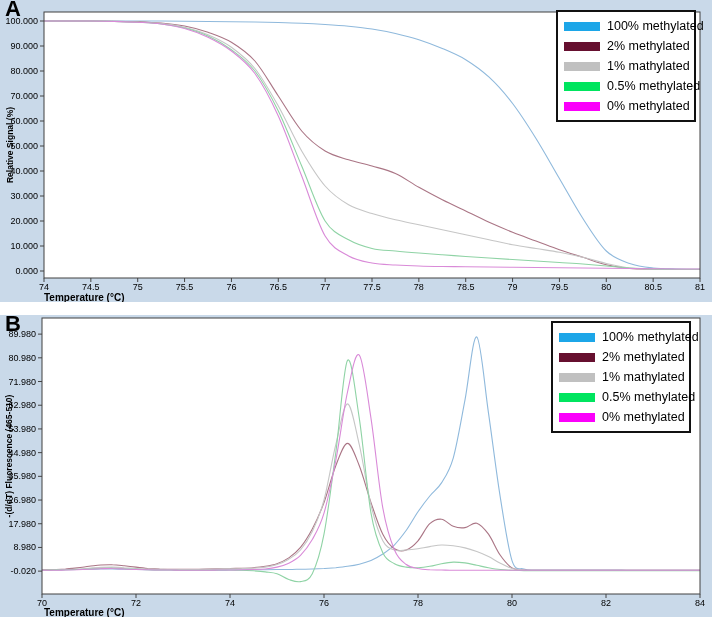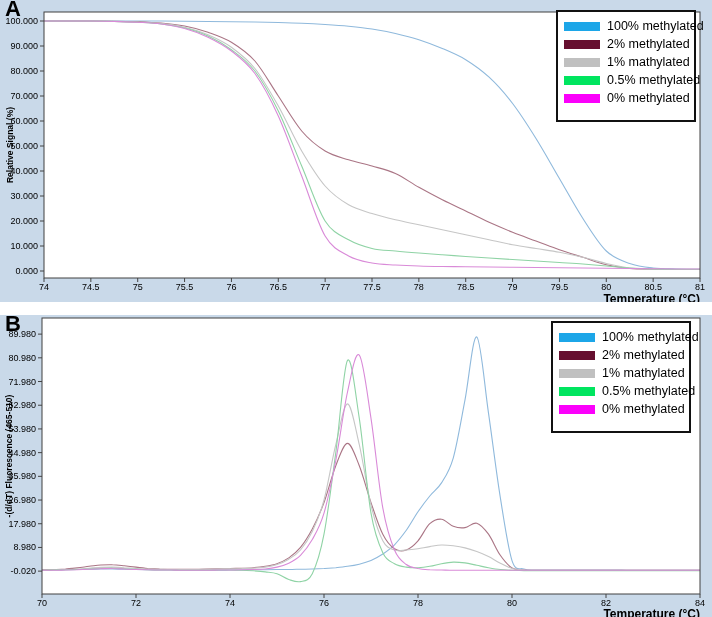--- a/index.html
+++ b/index.html
@@ -3,28 +3,28 @@
 <meta charset="utf-8">
 <style>
   html,body{margin:0;padding:0;}
   body{width:712px;height:617px;position:relative;background:#ffffff;
        font-family:"Liberation Sans",sans-serif;}
   .panel{position:absolute;left:0;width:712px;height:302px;background:#c9d9e9;overflow:hidden;}
   #panelA{top:0;}
   #panelB{top:315px;}
   .panel svg{position:absolute;left:0;top:0;}
   .corner{position:absolute;left:5px;top:-4px;font-size:22px;font-weight:bold;color:#000;z-index:6;}
-  .xlabel{position:absolute;left:44px;width:656px;top:292px;text-align:right;
-          font-size:12px;font-weight:bold;color:#000;}
+  .xlabel{position:absolute;left:44px;width:656px;top:292px;text-align:left;
+          font-size:10px;font-weight:bold;color:#000;}
   .vlabel{position:absolute;white-space:nowrap;font-size:8.5px;font-weight:bold;color:#000;
           transform:translate(-50%,-50%) rotate(-90deg);}
   #panelA .vlabel{left:10px;top:145px;}
   #panelB .vlabel{left:9px;top:141px;}
   .legend{position:absolute;background:#fff;border:2px solid #111;width:124px;height:98px;
-          padding:5px 6px;display:flex;flex-direction:column;z-index:5;}
+          padding:5px 6px;display:flex;flex-direction:column;justify-content:space-between;z-index:5;}
   #panelA .legend{left:556px;top:10px;}
   #panelB .legend{left:551px;top:6px;}
   .lrow{display:flex;align-items:center;height:18px;}
   .lswatch{width:36px;height:9px;flex:0 0 36px;margin-right:7px;}
   .llabel{font-size:12.5px;color:#000;white-space:nowrap;}
 </style>
 </head>
 <body>
 
 <div class="panel" id="panelA">

